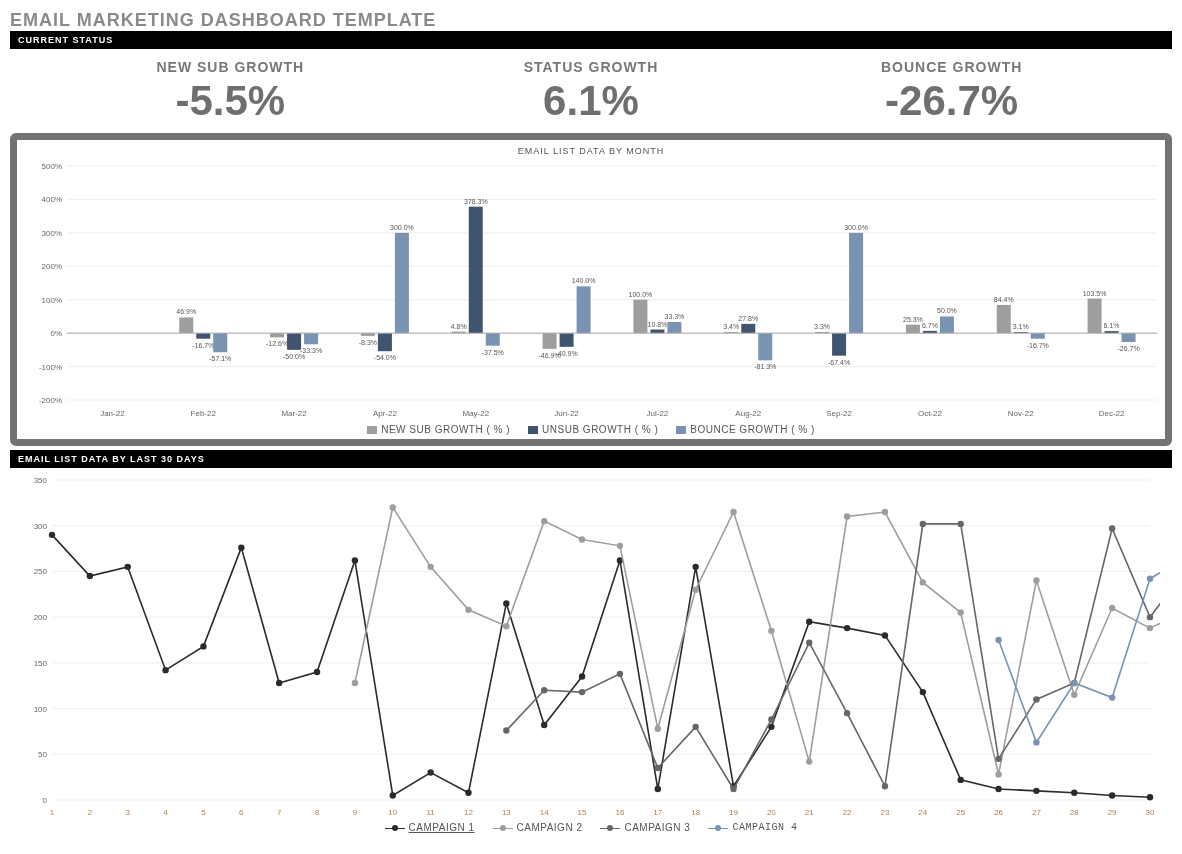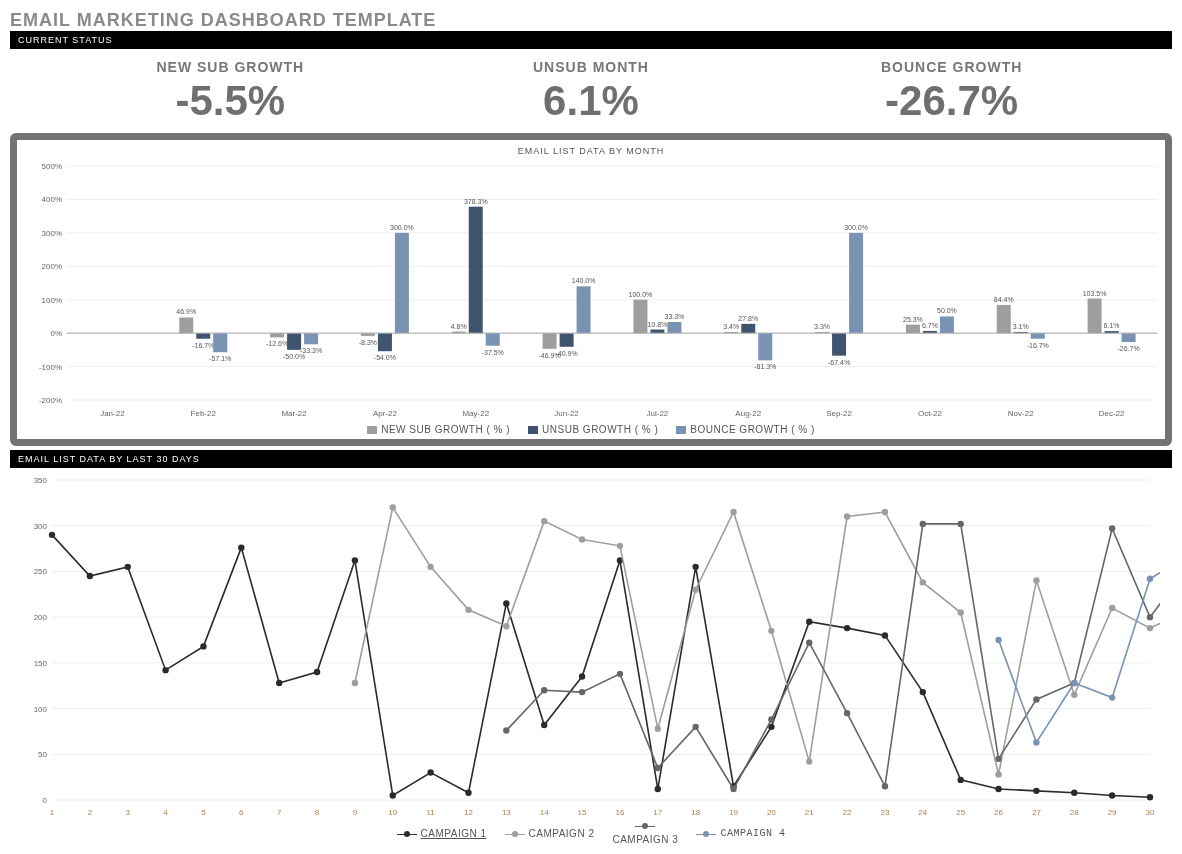--- a/index.html
+++ b/index.html
@@ -13,21 +13,21 @@
   .page-title {
     font-size: 18px;
     font-weight: 700;
     letter-spacing: 1px;
     color: #8a8a8a;
   }
   .section-header {
     background: #000;
     color: #fff;
     font-size: 9px;
-    font-weight: 400;
+    font-weight: 700;
     letter-spacing: 1px;
     padding: 4px 8px;
     margin-bottom: 4px;
   }
   .status-row {
     display: flex;
     justify-content: space-around;
     padding: 6px 40px 8px;
   }
   .status-item { text-align: center; min-width: 280px; }
@@ -79,21 +79,21 @@
 <div class="page-title">EMAIL MARKETING DASHBOARD TEMPLATE</div>
 
 <div class="section-header">CURRENT STATUS</div>
 
 <div class="status-row">
   <div class="status-item">
     <div class="status-label">NEW SUB GROWTH</div>
     <div class="status-value">-5.5%</div>
   </div>
   <div class="status-item">
-    <div class="status-label">UNSUB MONTH</div>
+    <div class="status-label">STATUS GROWTH</div>
     <div class="status-value">6.1%</div>
   </div>
   <div class="status-item">
     <div class="status-label">BOUNCE GROWTH</div>
     <div class="status-value">-26.7%</div>
   </div>
 </div>
 
 <div class="chart-frame">
   <div class="chart-title">EMAIL LIST DATA BY MONTH</div>
@@ -337,21 +337,21 @@
     </svg>
   <div class="legend-row" id="legend-last30">
       <span style="color: rgb(43, 43, 43);">
         <i class="line-swatch"></i>
         <span style="color: rgb(85, 85, 85); text-decoration: underline;">CAMPAIGN 1</span>
       </span>
       <span style="color: rgb(158, 158, 158); align-items: center;">
         <i class="line-swatch"></i>
         <span style="color: rgb(85, 85, 85);">CAMPAIGN 2</span>
       </span>
-      <span style="color: rgb(102, 102, 102); flex-direction: column;">
+      <span style="color: rgb(102, 102, 102);">
         <i class="line-swatch"></i>
         <span style="color: rgb(85, 85, 85);">CAMPAIGN 3</span>
       </span>
       <span style="color: rgb(122, 147, 179);">
         <i class="line-swatch"></i>
         <span style="color: rgb(85, 85, 85); font-family: Liberation Mono, monospace;">CAMPAIGN 4</span>
       </span>
     </div>
 </div>
 

